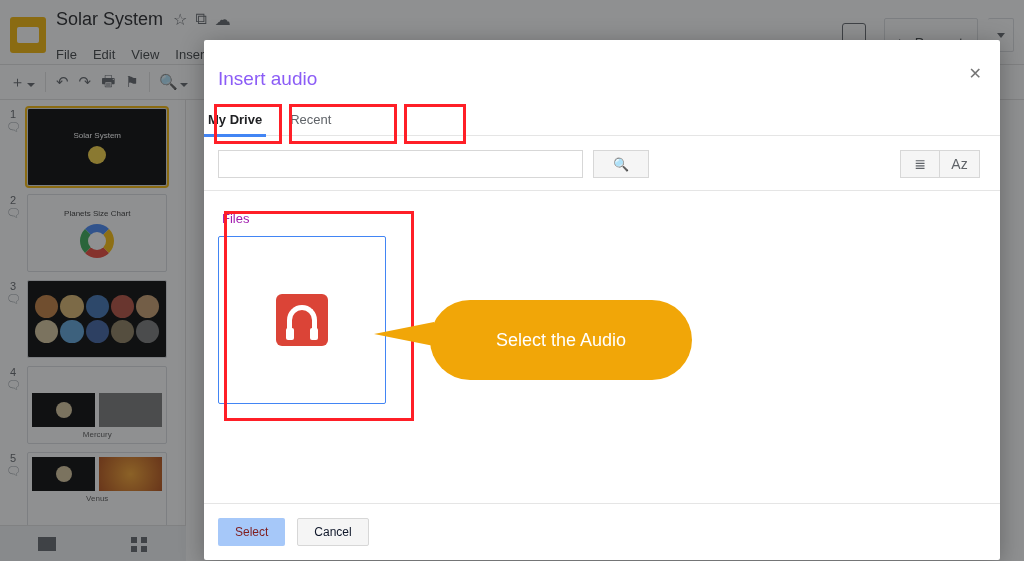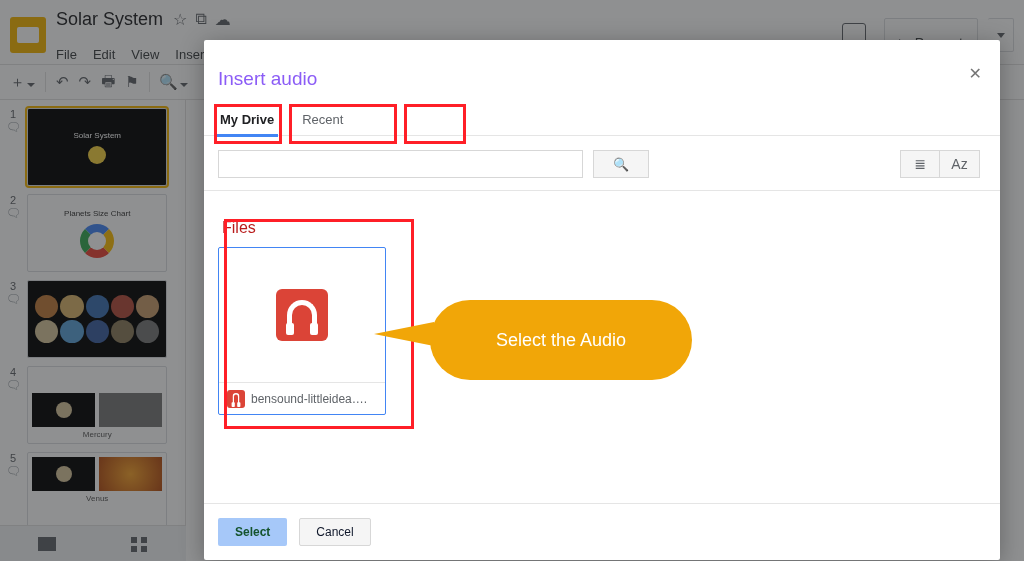--- a/index.html
+++ b/index.html
@@ -42,48 +42,48 @@
   .vs2 i{background:#5f6368;width:6px;height:6px}
 
   
   .scrim{position:absolute;inset:0;background:rgba(32,33,36,.5)}
 
   
   .dialog{position:absolute;left:204px;top:40px;width:796px;height:520px;background:#fff;border-radius:2px;box-shadow:0 4px 24px rgba(0,0,0,.3);display:flex;flex-direction:column;padding:0}
   .dlg-title{font-size:19px;color:#8b5cf6;padding:28px 0 18px 14px}
   .dlg-close{position:absolute;right:18px;top:24px;font-size:16px;color:#757575;cursor:pointer}
 
-  .tabrow{display:flex;gap:24px;padding-left:14px;font-size:13px;color:#5f6368}
+  .tabrow{display:flex;gap:24px;padding-left:2px;font-size:13px;color:#5f6368}
   .tab{padding:4px 2px 8px;position:relative;cursor:pointer}
   .tab.active{color:#202124;font-weight:700}
   .tab.active::after{content:"";position:absolute;left:-2px;right:-2px;bottom:-2px;height:3px;background:#4285f4}
 
   .search-row{display:flex;align-items:center;gap:10px;padding:14px 20px 12px 14px}
   .search-input{flex:0 0 365px;height:28px;border:1px solid #d7d7d7;background:#fff}
   .search-btn{width:56px;height:28px;border:1px solid #d7d7d7;background:#f5f5f5;display:flex;align-items:center;justify-content:center;color:#5f6368;font-size:13px}
   .view-btns{margin-left:auto;display:flex}
   .vbtn{width:40px;height:28px;border:1px solid #d7d7d7;background:#f5f5f5;display:flex;align-items:center;justify-content:center;color:#5f6368;font-size:14px}
   .vbtn+ .vbtn{border-left:none}
   hr.thin{border:none;border-top:1px solid #e5e5e5;margin:0 0 0 0}
 
   .files-area{padding:8px 14px 0;flex:1;position:relative}
-  .files-lbl{font-size:16px;color:#b91c1c;margin:20px 0 10px 4px}
+  .files-lbl{font-size:13px;color:#a21caf;margin:12px 0 10px 4px}
   .file-card{width:168px;height:168px;border:1px solid #4285f4;border-radius:2px;cursor:pointer;display:flex;flex-direction:column;overflow:hidden}
   .file-preview{flex:1;display:flex;align-items:center;justify-content:center}
   .audio-big{width:52px;height:52px;background:#db4437;border-radius:6px;display:flex;align-items:center;justify-content:center}
   .head-ico{width:30px;height:30px;border:5px solid #fff;border-bottom:none;border-radius:16px 16px 0 0;position:relative}
   .head-ico::before,.head-ico::after{content:"";position:absolute;bottom:-5px;width:8px;height:12px;background:#fff;border-radius:2px}
   .head-ico::before{left:-6px}.head-ico::after{right:-6px}
   .file-foot{height:32px;border-top:1px solid #e5e5e5;display:flex;align-items:center;gap:6px;padding:0 8px;font-size:12px;color:#5f6368}
   .audio-sm{width:18px;height:18px;background:#db4437;border-radius:3px;display:flex;align-items:center;justify-content:center}
   .audio-sm .head-ico{transform:scale(.4);border-width:4px}
 
   .dlg-footer{border-top:1px solid #e5e5e5;padding:14px;display:flex;gap:12px}
   .btn{height:28px;padding:0 16px;border-radius:2px;font-size:12px;border:1px solid transparent;cursor:pointer}
-  .btn-primary{background:#a6c8f9;color:#14532d;font-weight:700}
+  .btn-primary{background:#a6c8f9;color:#7f1d1d;font-weight:400}
   .btn-sec{background:#f5f5f5;border-color:#d7d7d7;color:#0f172a}
 
   
   .hl{position:absolute;border:3px solid #ff1f27;pointer-events:none}
   .hl-tab1{left:10px;top:-4px;width:68px;height:40px}
   .hl-tab2{left:85px;top:-4px;width:108px;height:40px}
   .hl-tab3{left:200px;top:-4px;width:62px;height:40px}
   .hl-file{left:6px;top:0;width:190px;height:210px}
 
   
@@ -261,26 +261,20 @@
 
   <div class="files-area">
     <div class="files-rel">
       <div class="files-lbl">Files</div>
       <div class="file-card">
         <div class="file-preview">
           <div class="audio-big">
               <div class="head-ico"></div>
             </div>
         </div>
-        <div class="file-foot">
-          <div class="audio-sm">
-              <div class="head-ico"></div>
-            </div>
-          <span>bensound-littleidea….</span>
-        </div>
       </div>
 
       <div class="hl hl-file"></div>
     </div>
   </div>
 
   <div class="dlg-footer">
     <button class="btn btn-primary">Select</button>
     <button class="btn btn-sec">Cancel</button>
   </div>

